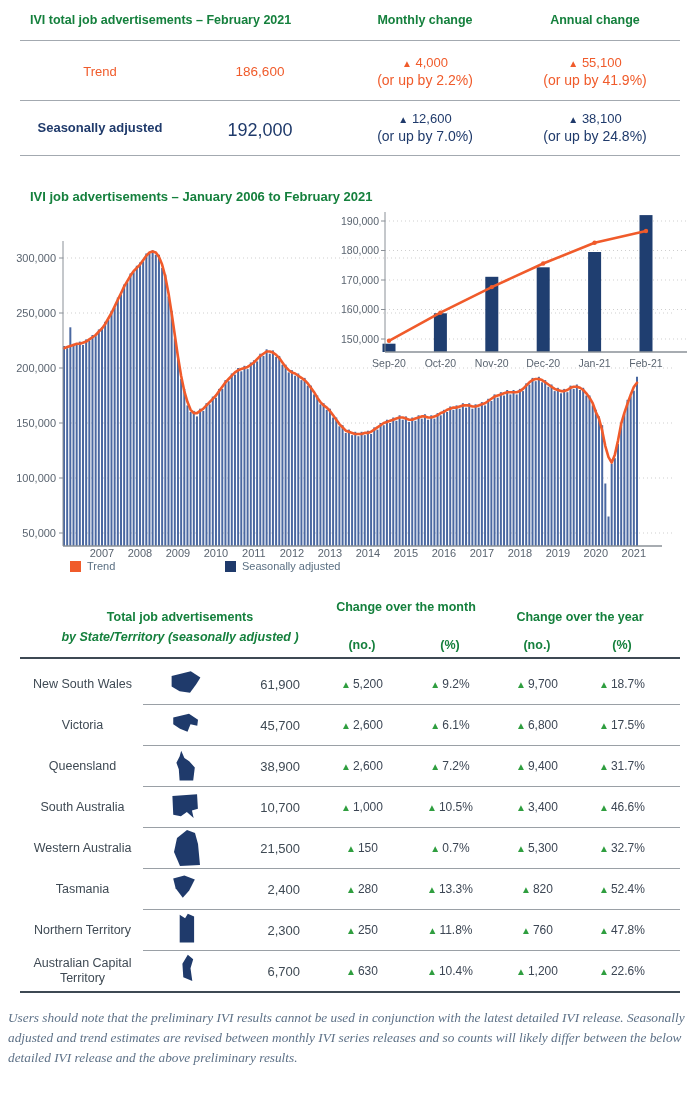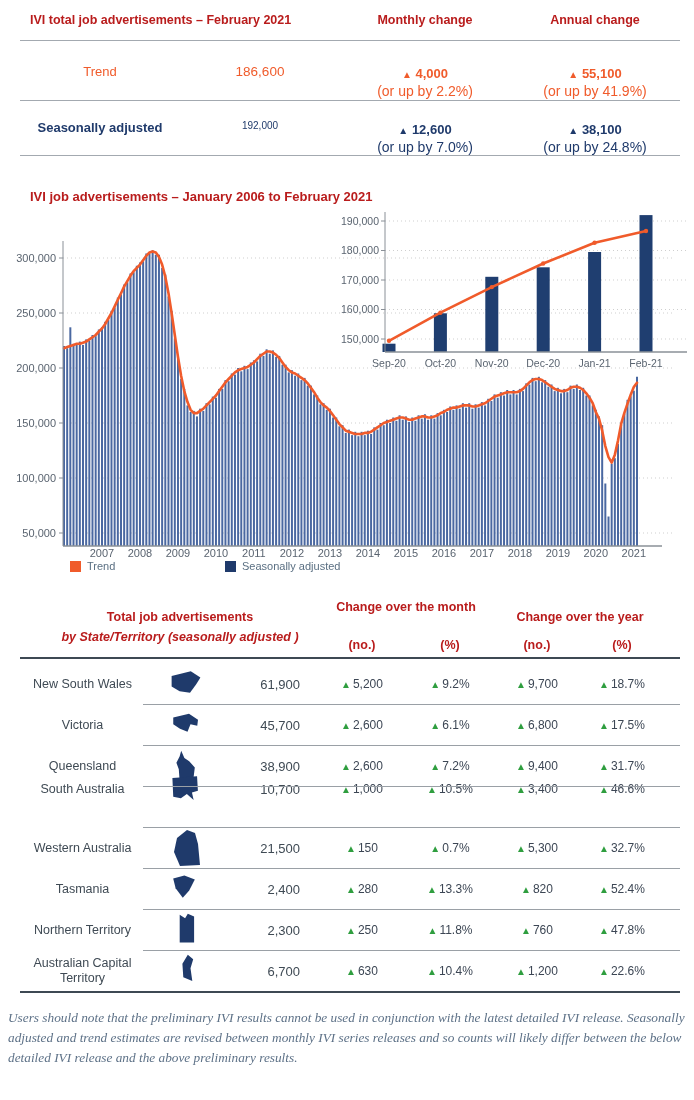--- a/index.html
+++ b/index.html
@@ -1,25 +1,25 @@
 <!DOCTYPE html>
 <html><head>
 <meta charset="utf-8">
 <style>
   html,body{margin:0;padding:0;background:#fff;}
   #screen{position:relative;width:694px;height:1100px;background:#ffffff;overflow:hidden;
           font-family:"Liberation Sans","DejaVu Sans",sans-serif;}
   .abs{position:absolute;}
-  .teal{color:#b91c1c;font-weight:bold;}
+  .teal{color:#15803d;font-weight:bold;}
   .rule{position:absolute;height:1px;background:#a3a9b0;}
   .rule-dark{position:absolute;height:2px;background:#3e4953;}
   
   .st-head{font-size:12.5px;}
   .cell2{line-height:16px;text-align:center;font-size:13px;}
-  .cell2 .d{font-weight:700;margin-top:11px;}
+  .cell2 .d{font-weight:400;}
   .cell2 .n{font-size:14px;font-weight:400;}
   .orange{color:#f05b2b;}
   .navy{color:#1f3a6b;}
   .tri{font-size:10px;}
   
   svg text{font-family:"Liberation Sans","DejaVu Sans",sans-serif;fill:#5a6470;}
   .legend-item{position:absolute;display:flex;align-items:center;gap:6px;font-size:11px;color:#5a6f82;}
   .swatch{width:11px;height:11px;display:inline-block;}
   
   .sthead{font-size:12.5px;text-align:center;}
@@ -67,21 +67,21 @@
         <div class="d"><span class="tri">▲</span>
           <span>55,100</span></div>
         <div class="n">(or up by 41.9%)</div>
       </div>
     </div>
 
     <div class="rule" style="left:20px;top:100px;width:660px;"></div>
 
     <div>
       <div class="abs navy" style="left:20px;top:120px;width:160px;text-align:center;font-size:13px;font-weight:600;">Seasonally adjusted</div>
-      <div class="abs navy" style="left:180px;top:120px;width:160px;text-align:center;font-size:10px;font-weight:500;">192,000</div>
+      <div class="abs navy" style="left:180px;top:120px;width:160px;text-align:center;font-size:18px;font-weight:500;">192,000</div>
       <div class="abs cell2 navy" style="left:340px;top:111px;width:170px;">
         <div class="d"><span class="tri">▲</span>
           <span>12,600</span></div>
         <div class="n">(or up by 7.0%)</div>
       </div>
       <div class="abs cell2 navy" style="left:510px;top:111px;width:170px;">
         <div class="d"><span class="tri">▲</span>
           <span>38,100</span></div>
         <div class="n">(or up by 24.8%)</div>
       </div>
@@ -407,21 +407,21 @@
               <path d="M14 1 L18 10 L24 14 L31 22 L29 38 L12 38 L11 24 L8 16 L12 8 Z"></path>
             </svg>
           </div>
           <div class="c-val">38,900</div>
           <div class="c-mno chg"><span class="tri">▲</span><span>2,600</span></div>
           <div class="c-mpc chg"><span class="tri">▲</span><span>7.2%</span></div>
           <div class="c-yno chg"><span class="tri">▲</span><span>9,400</span></div>
           <div class="c-ypc chg"><span class="tri">▲</span><span>31.7%</span></div>
         </div>
         <div class="sep" style="top: 745px;"></div>
-        <div class="srow" style="top: 768px;">
+        <div class="srow" style="top: 786px;">
           <div class="c-state">South Australia</div>
           <div class="c-map map-icon">
             <svg width="36" height="34" viewBox="0 0 40 40" preserveAspectRatio="xMidYMid meet">
               <path d="M4 7 L33 5 L34 22 L27 24 L29 33 L21 26 L14 31 L5 29 Z"></path>
             </svg>
           </div>
           <div class="c-val">10,700</div>
           <div class="c-mno chg"><span class="tri">▲</span><span>1,000</span></div>
           <div class="c-mpc chg"><span class="tri">▲</span><span>10.5%</span></div>
           <div class="c-yno chg"><span class="tri">▲</span><span>3,400</span></div>

